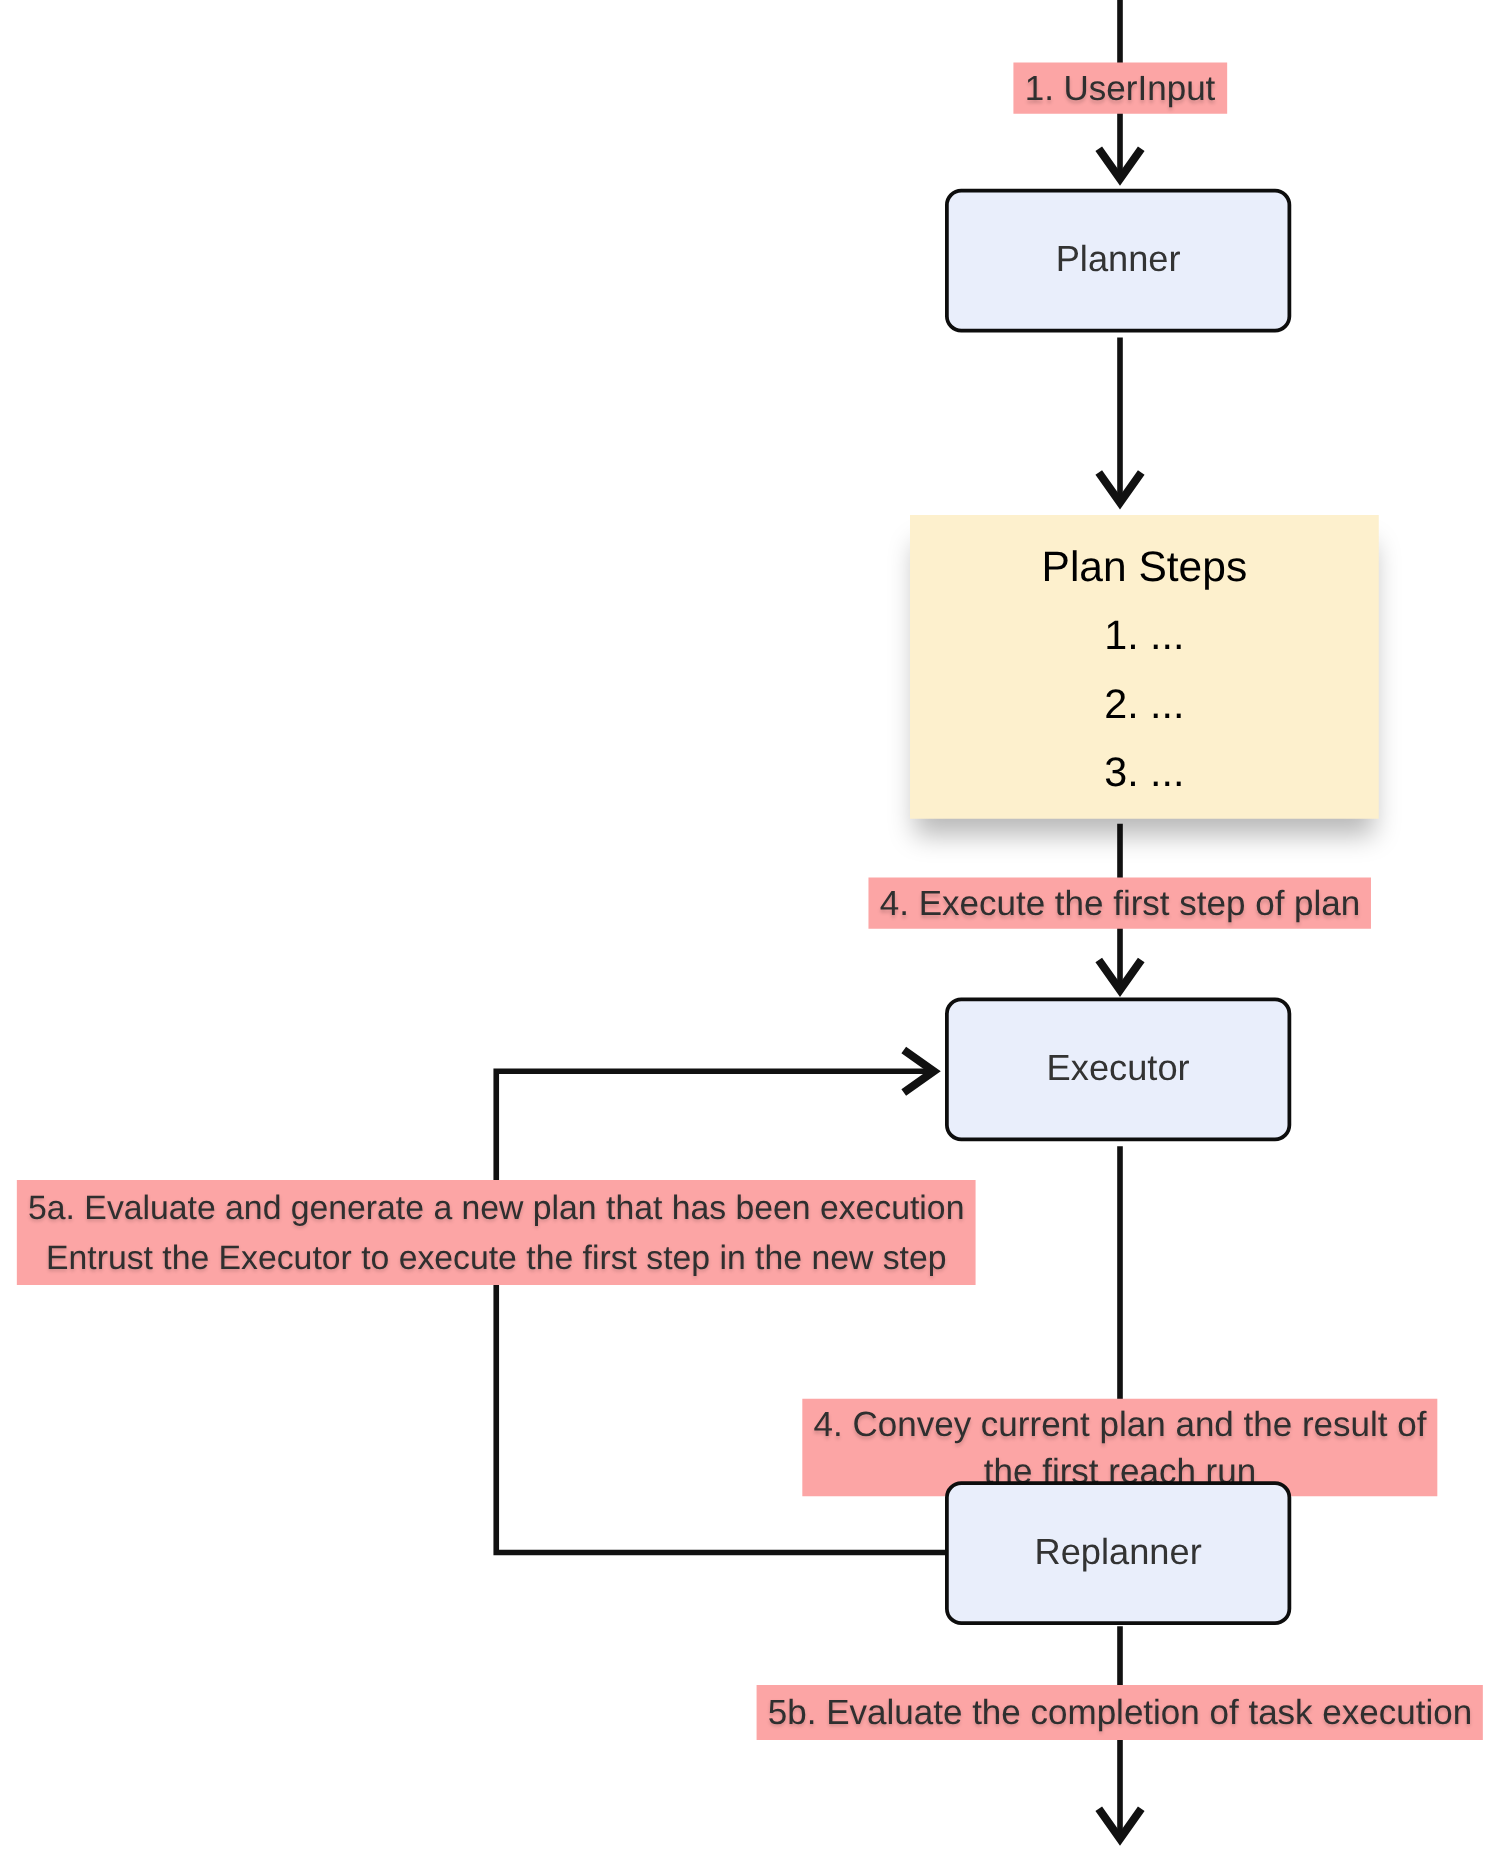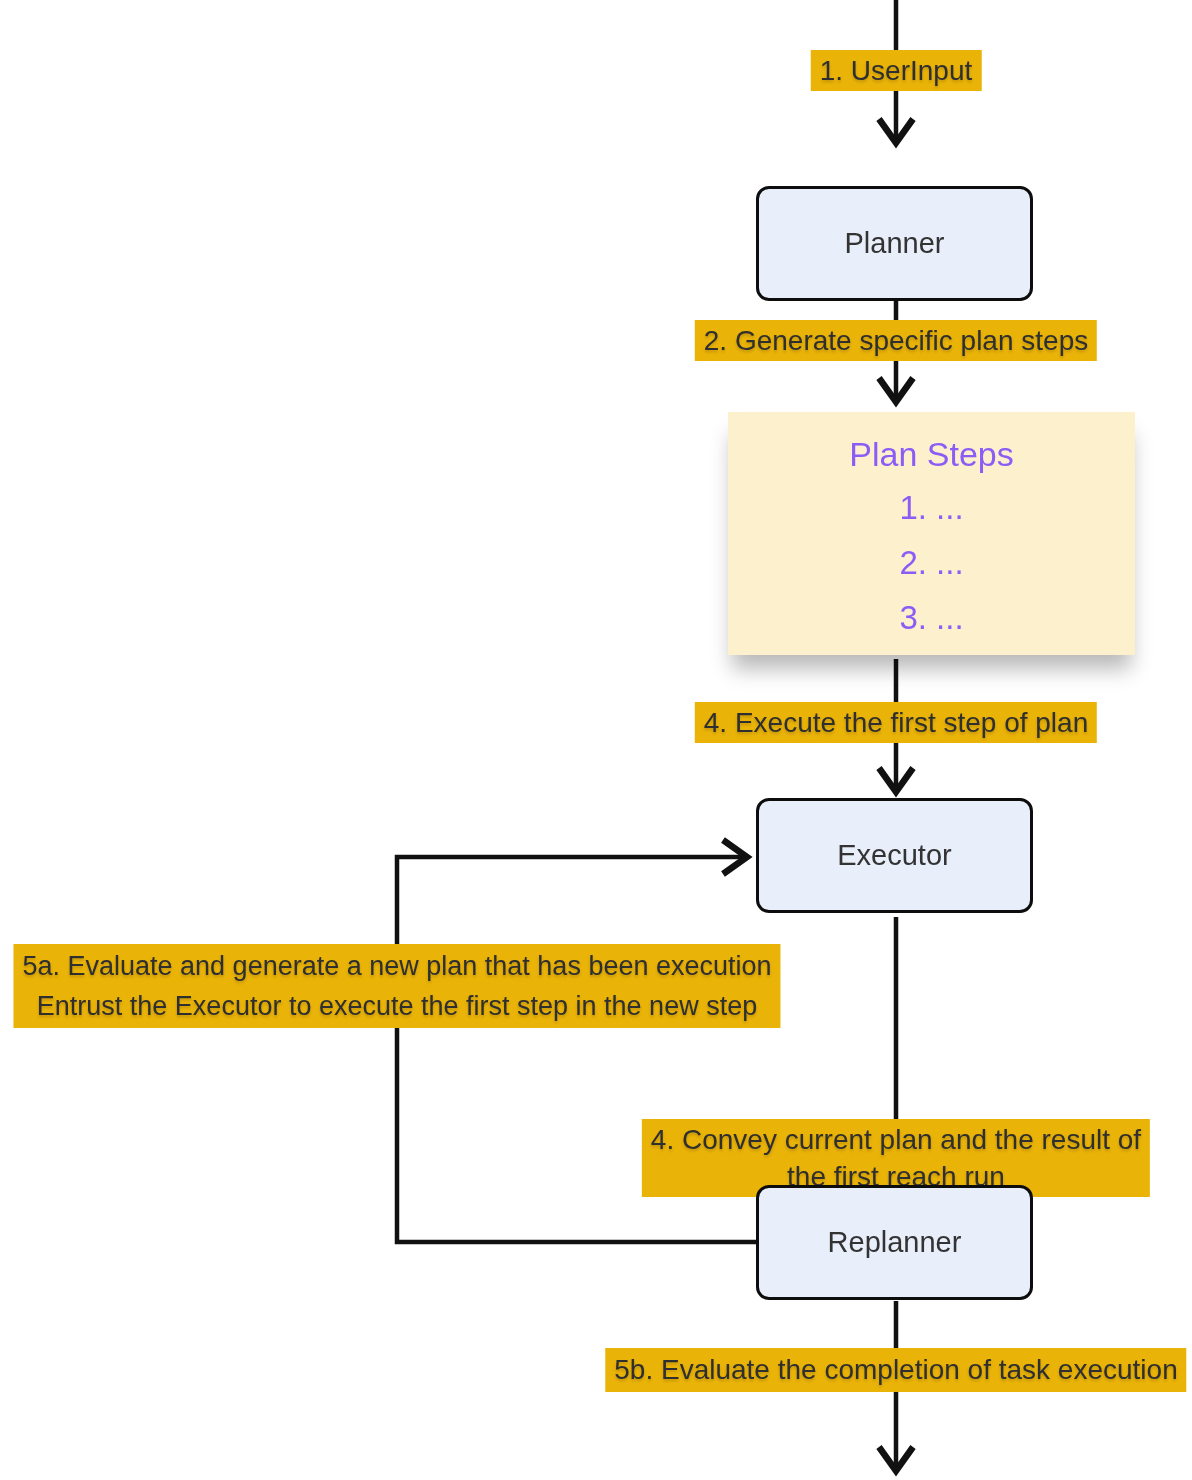--- a/index.html
+++ b/index.html
@@ -26,47 +26,47 @@
     border: 3.5px solid #0d0d0d;
     border-radius: 13px;
     display: flex;
     align-items: center;
     justify-content: center;
     font-size: 29px;
     color: #333333;
     z-index: 3;
     box-sizing: border-box;
   }
-  #node-planner   { top: 151px; margin-top: 35px; }
+  #node-planner   { top: 151px; }
   #node-executor  { top: 798px; }
   #node-replanner { top: 1185px; }
 
   .plan-box {
     position: absolute;
     left: 728px;
     top: 412px;
-    width: 407px;
+    width: 375px;
     height: 243px;
     background: #fdf0cd;
     z-index: 3;
     display: flex;
     flex-direction: column;
     align-items: center;
     padding-top: 16px;
     box-sizing: border-box;
     box-shadow: 0 18px 20px -4px rgba(0,0,0,0.28);
-    color: #8b5cf6;
+    color: #000000;
   }
   .plan-title { font-size: 34px; line-height: 52px; }
   .plan-item  { font-size: 33px; line-height: 55px; }
 
   .edge-label {
     position: absolute;
     z-index: 2;
-    background: #eab308;
+    background: #fca5a5;
     padding: 2px 9px;
     font-size: 28px;
     line-height: 37px;
     white-space: nowrap;
     text-align: center;
     color: #2f2f2f;
     text-shadow: 0 2px 3px rgba(0,0,0,0.18);
     transform: translateX(-50%);
   }
   #label-userinput { left: 896px; top: 50px; }
@@ -116,21 +116,20 @@
   <div class="node" id="node-executor">
     <span>Executor</span>
   </div>
 
   <div class="node" id="node-replanner">
     <span>Replanner</span>
   </div>
 
   <div class="edge-label" id="label-userinput">1. UserInput</div>
 
-  <div class="edge-label" id="label-generate">2. Generate specific plan steps</div>
 
   <div class="edge-label" id="label-execute">4. Execute the first step of plan</div>
 
   <div class="edge-label" id="label-convey">
     <div>4. Convey current plan and the result of</div>
     <div>the first reach run</div>
   </div>
 
   <div class="edge-label" id="label-replan">
     <div>5a. Evaluate and generate a new plan that has been execution</div>

